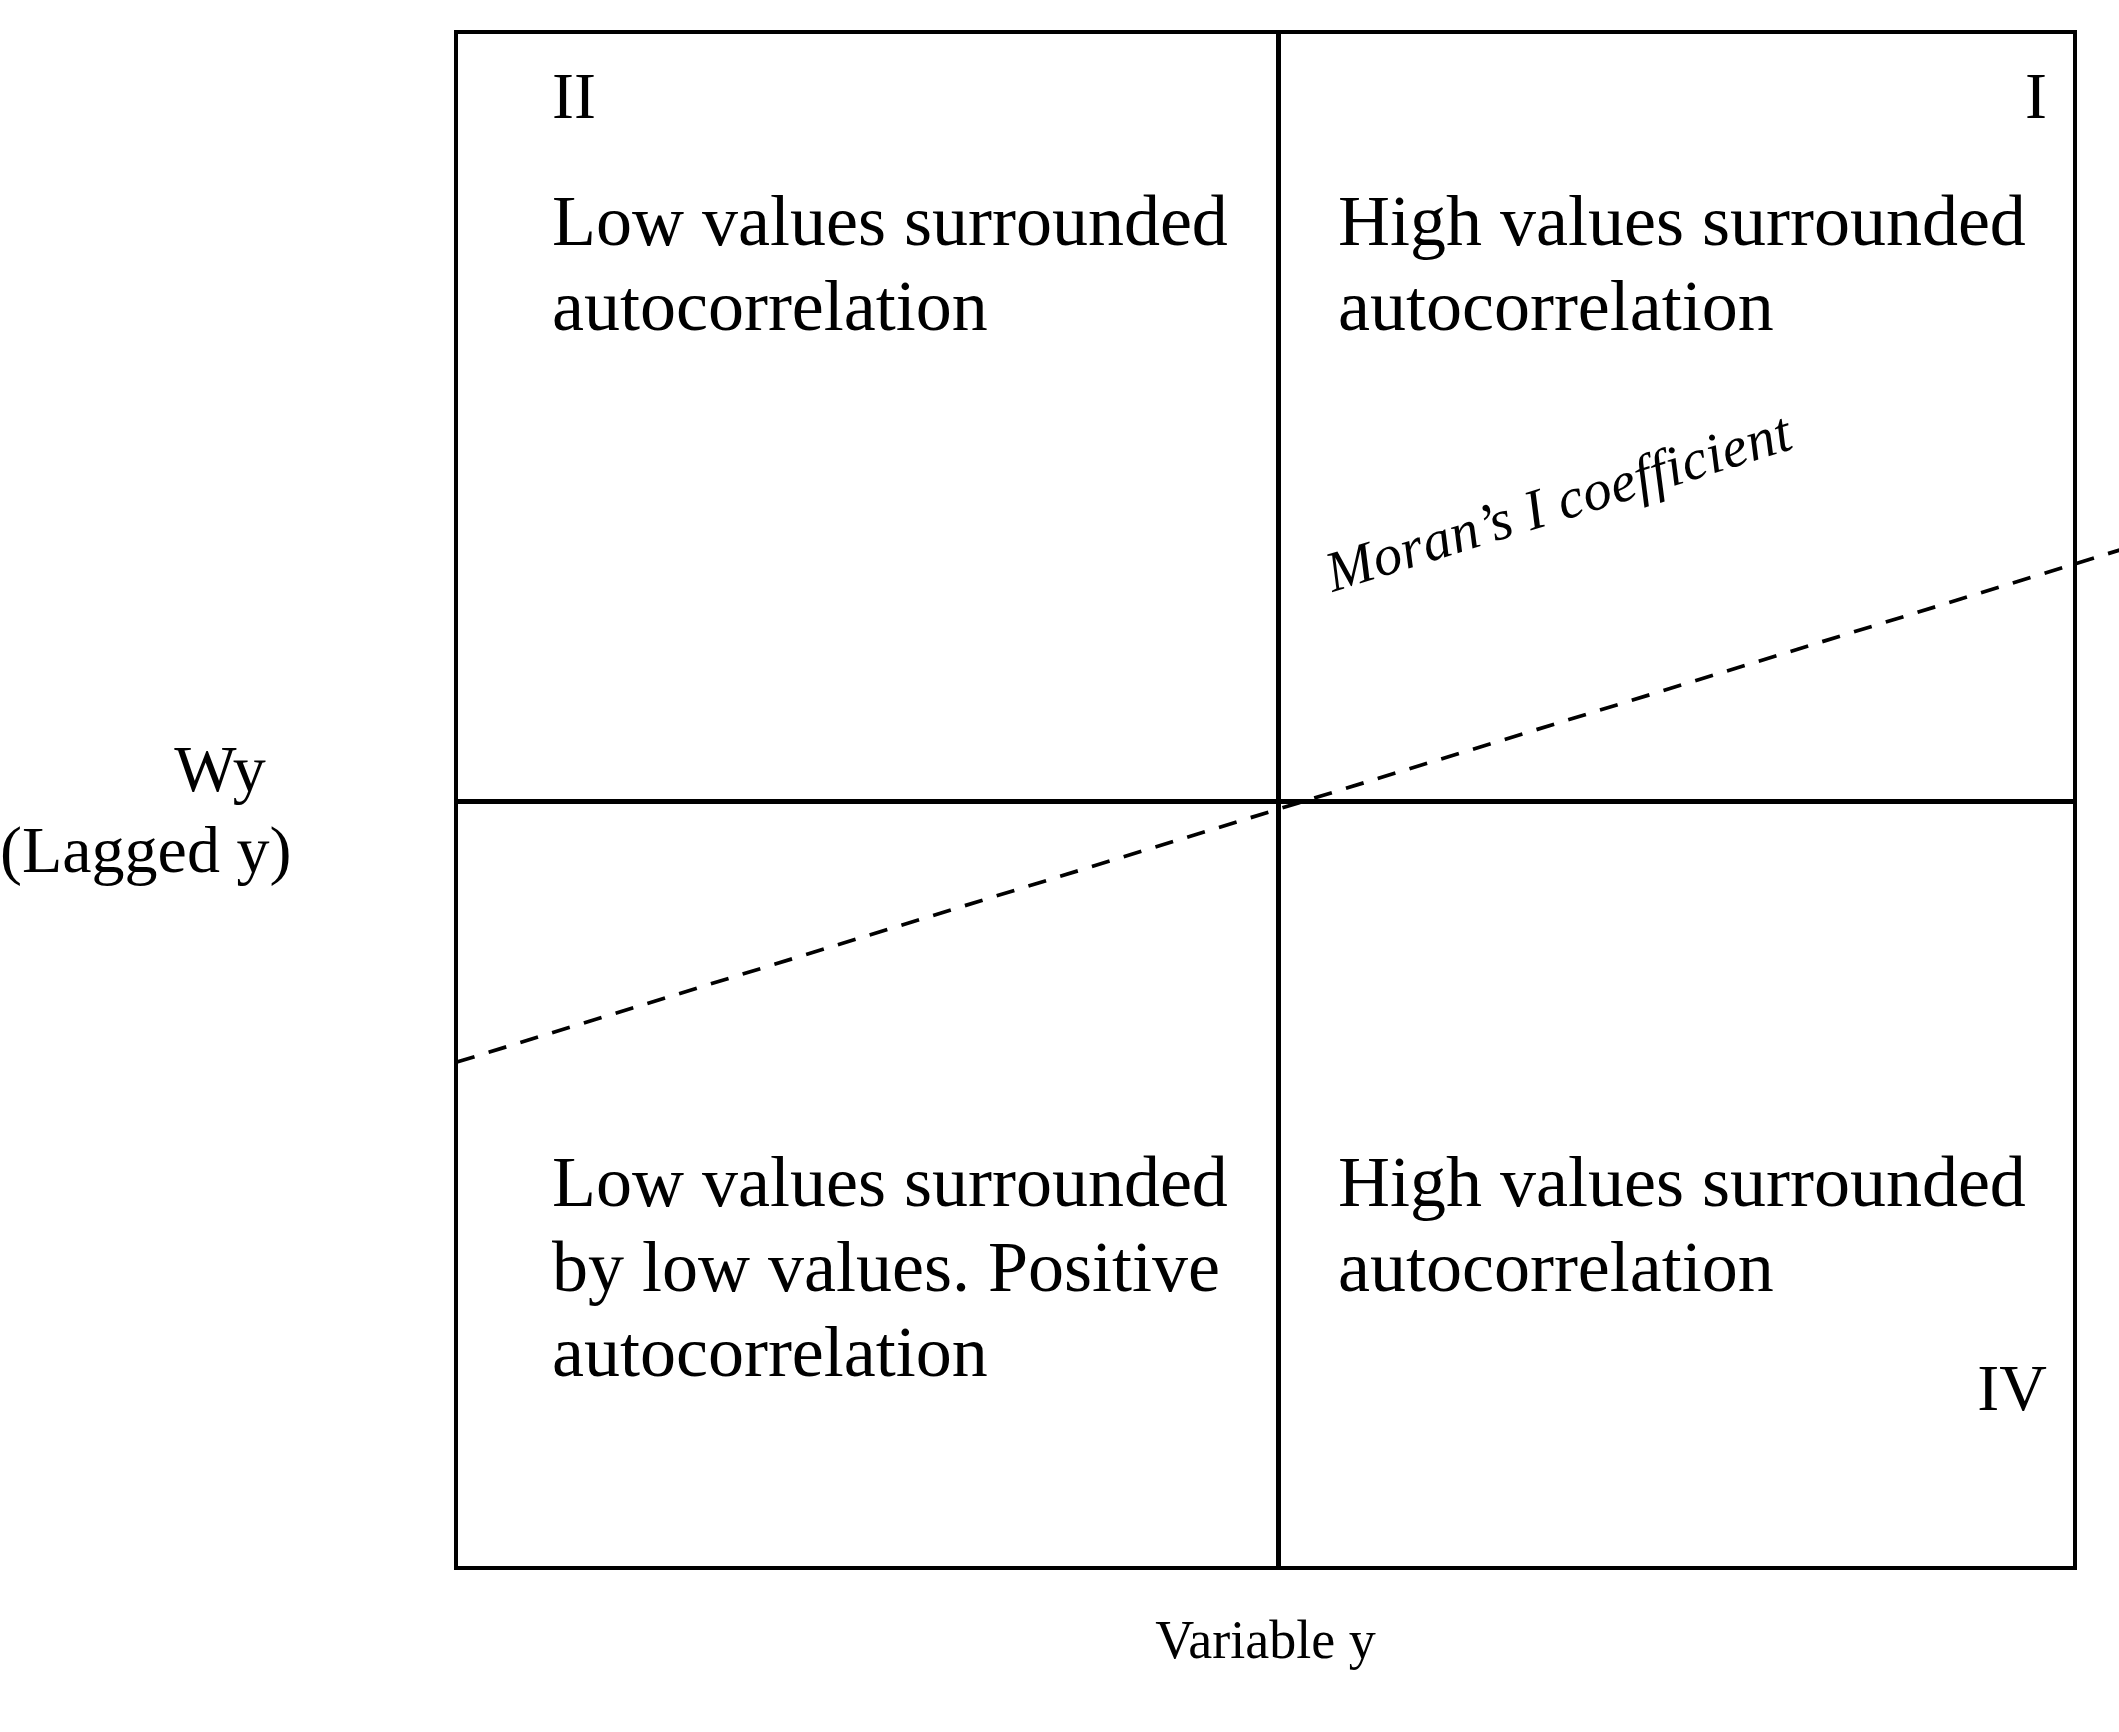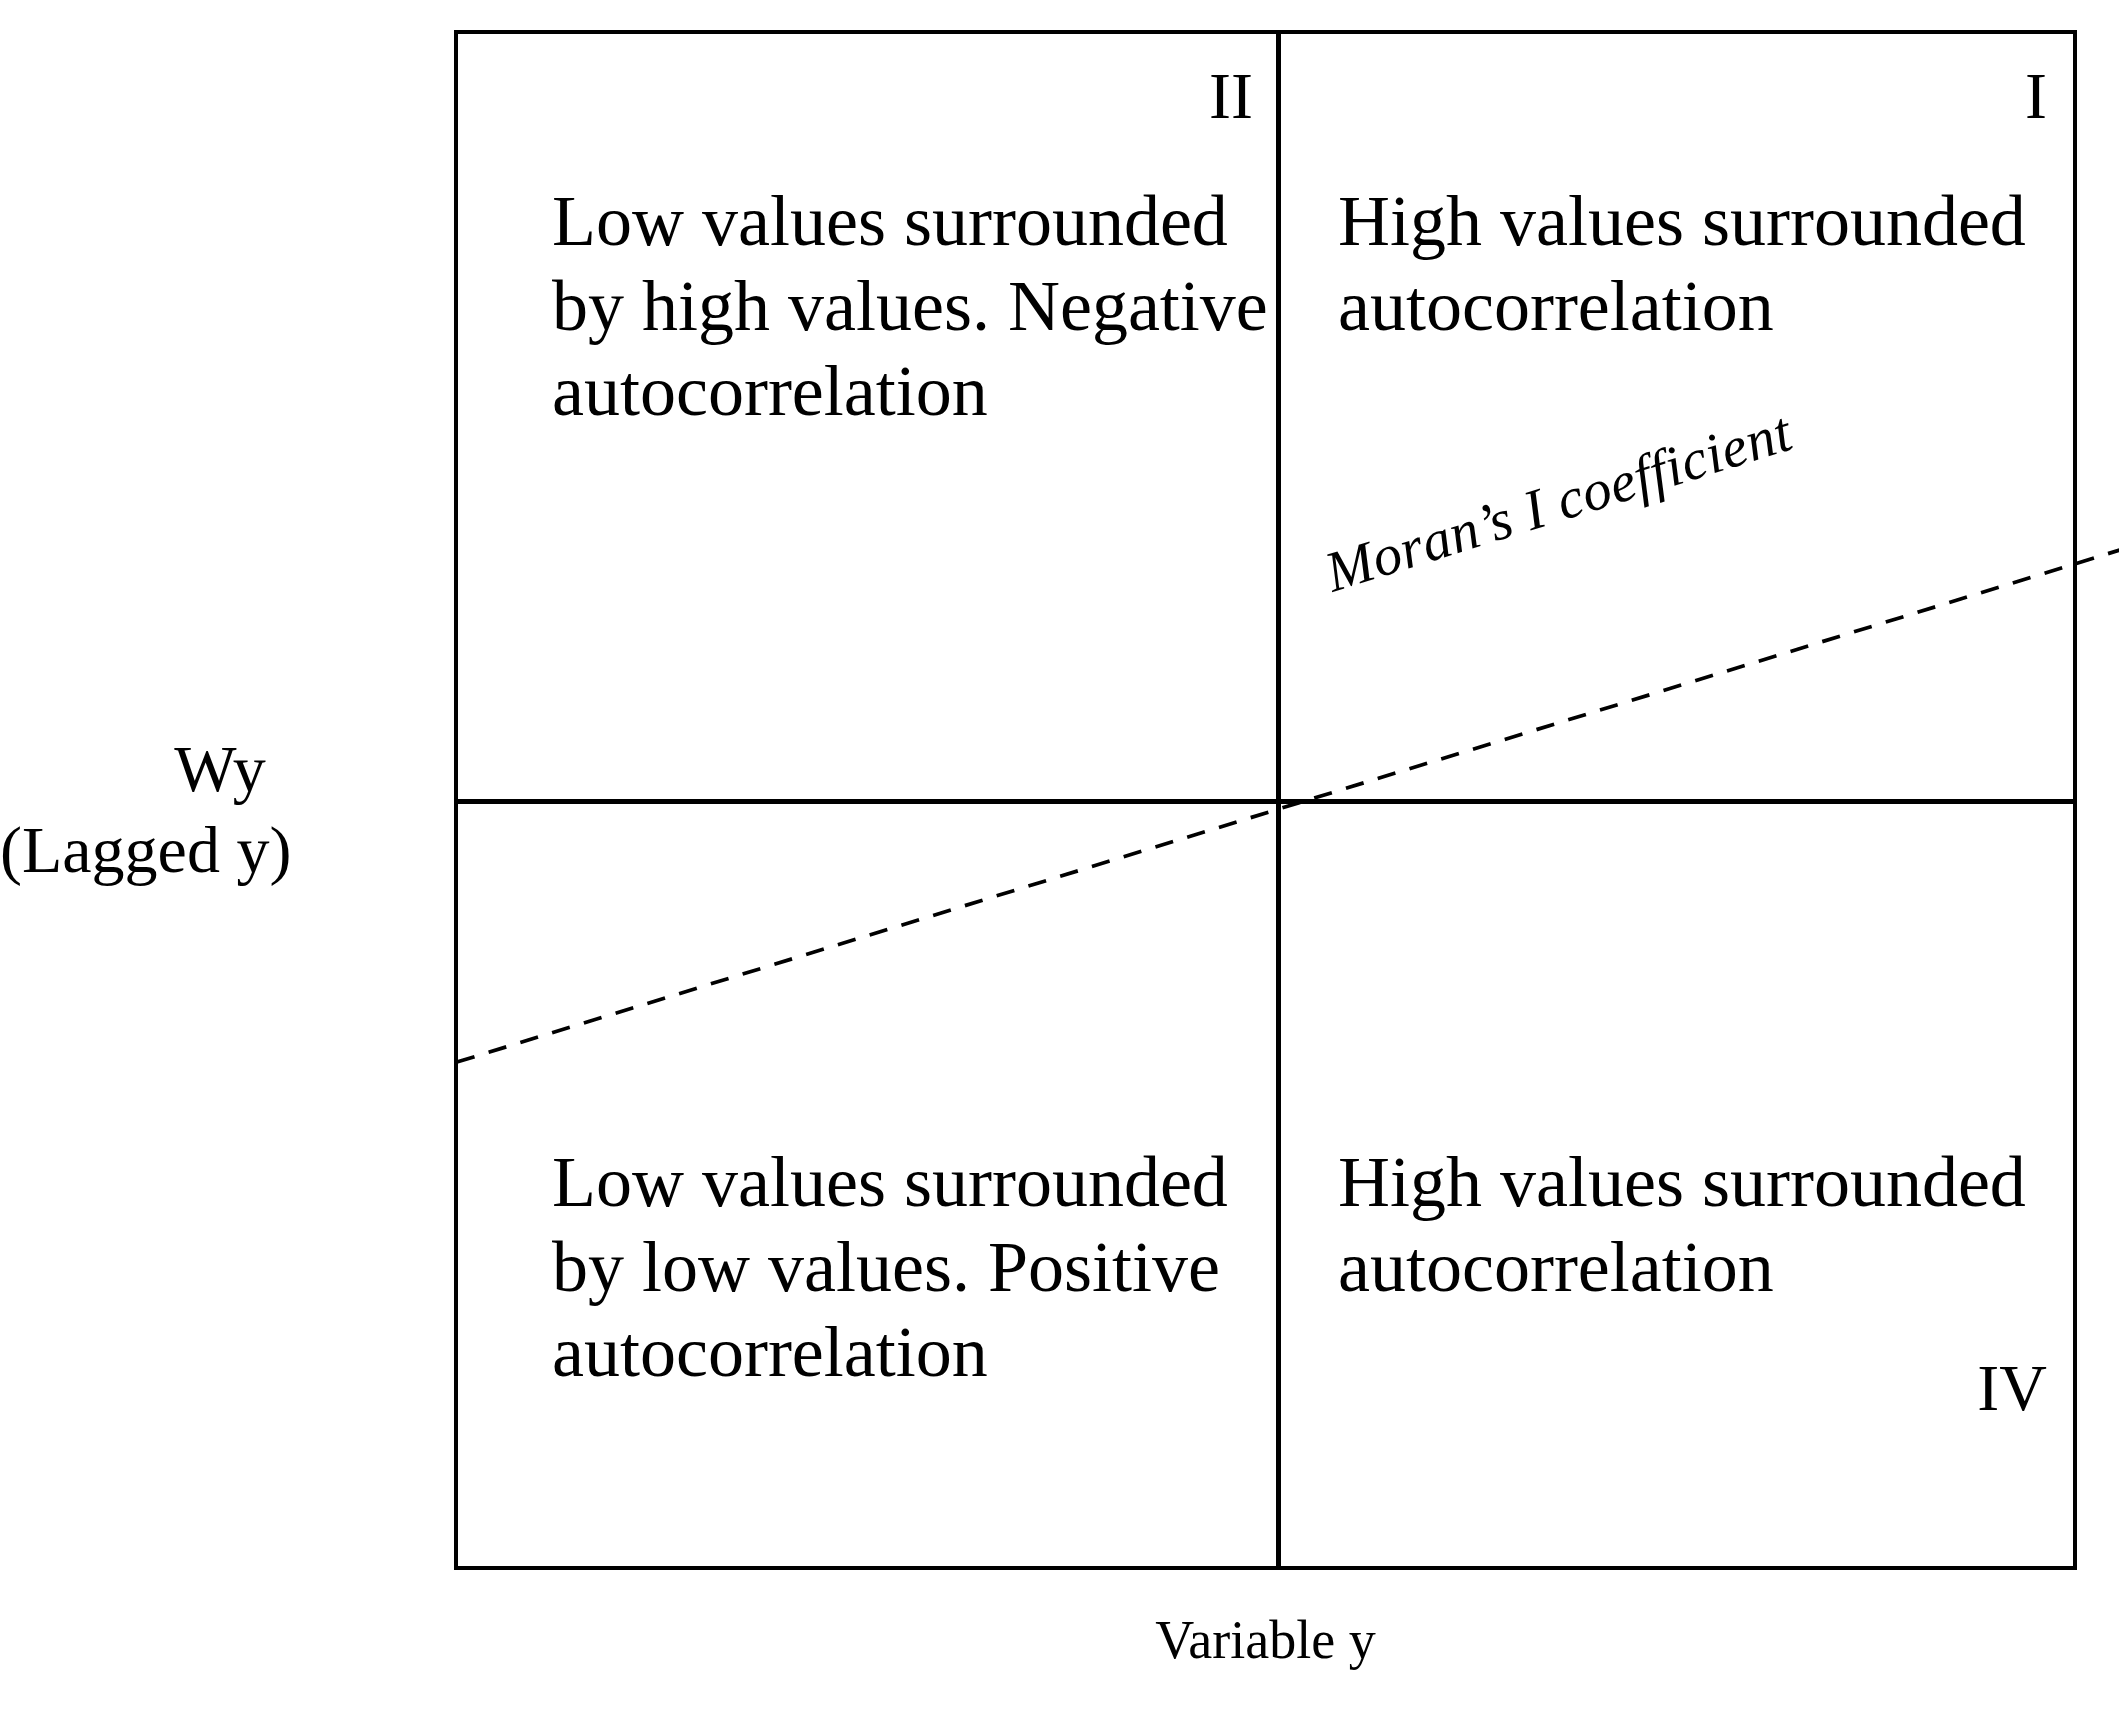--- a/index.html
+++ b/index.html
@@ -65,21 +65,20 @@
   
   .quadrant {
     position: absolute;
     box-sizing: border-box;
   }
   .quad-roman {
     font-size: 66px;
     line-height: 1;
     font-family: "Liberation Serif", "DejaVu Serif", serif;
     white-space: nowrap;
-    text-align: right;
   }
   .quad-text {
     font-size: 72px;
     line-height: 1.18;
     font-family: "Liberation Serif", "DejaVu Serif", serif;
     white-space: nowrap;
   }
   .quad-text .ln { display: block; }
 
   
@@ -172,21 +171,20 @@
   <svg id="moran-line-svg" viewBox="0 0 2297 1877" preserveAspectRatio="none" aria-hidden="true">
     <line x1="495" y1="1151" x2="2297" y2="596" stroke="#000000" stroke-width="4" stroke-dasharray="20 16"></line>
   </svg>
 
   <div id="moran-label">Moran’s I coefficient</div>
 
   <div class="quadrant" id="quadrant-2">
     <div class="quad-roman">II</div>
     <div class="quad-text">
       <span class="ln">Low values surrounded</span>
-      <span class="ln">by high values. Negative</span>
       <span class="ln">autocorrelation</span>
     </div>
   </div>
 
   <div class="quadrant" id="quadrant-1">
     <div class="quad-roman">I</div>
     <div class="quad-text">
       <span class="ln">High values surrounded</span>
       <span class="ln">autocorrelation</span>
     </div>

